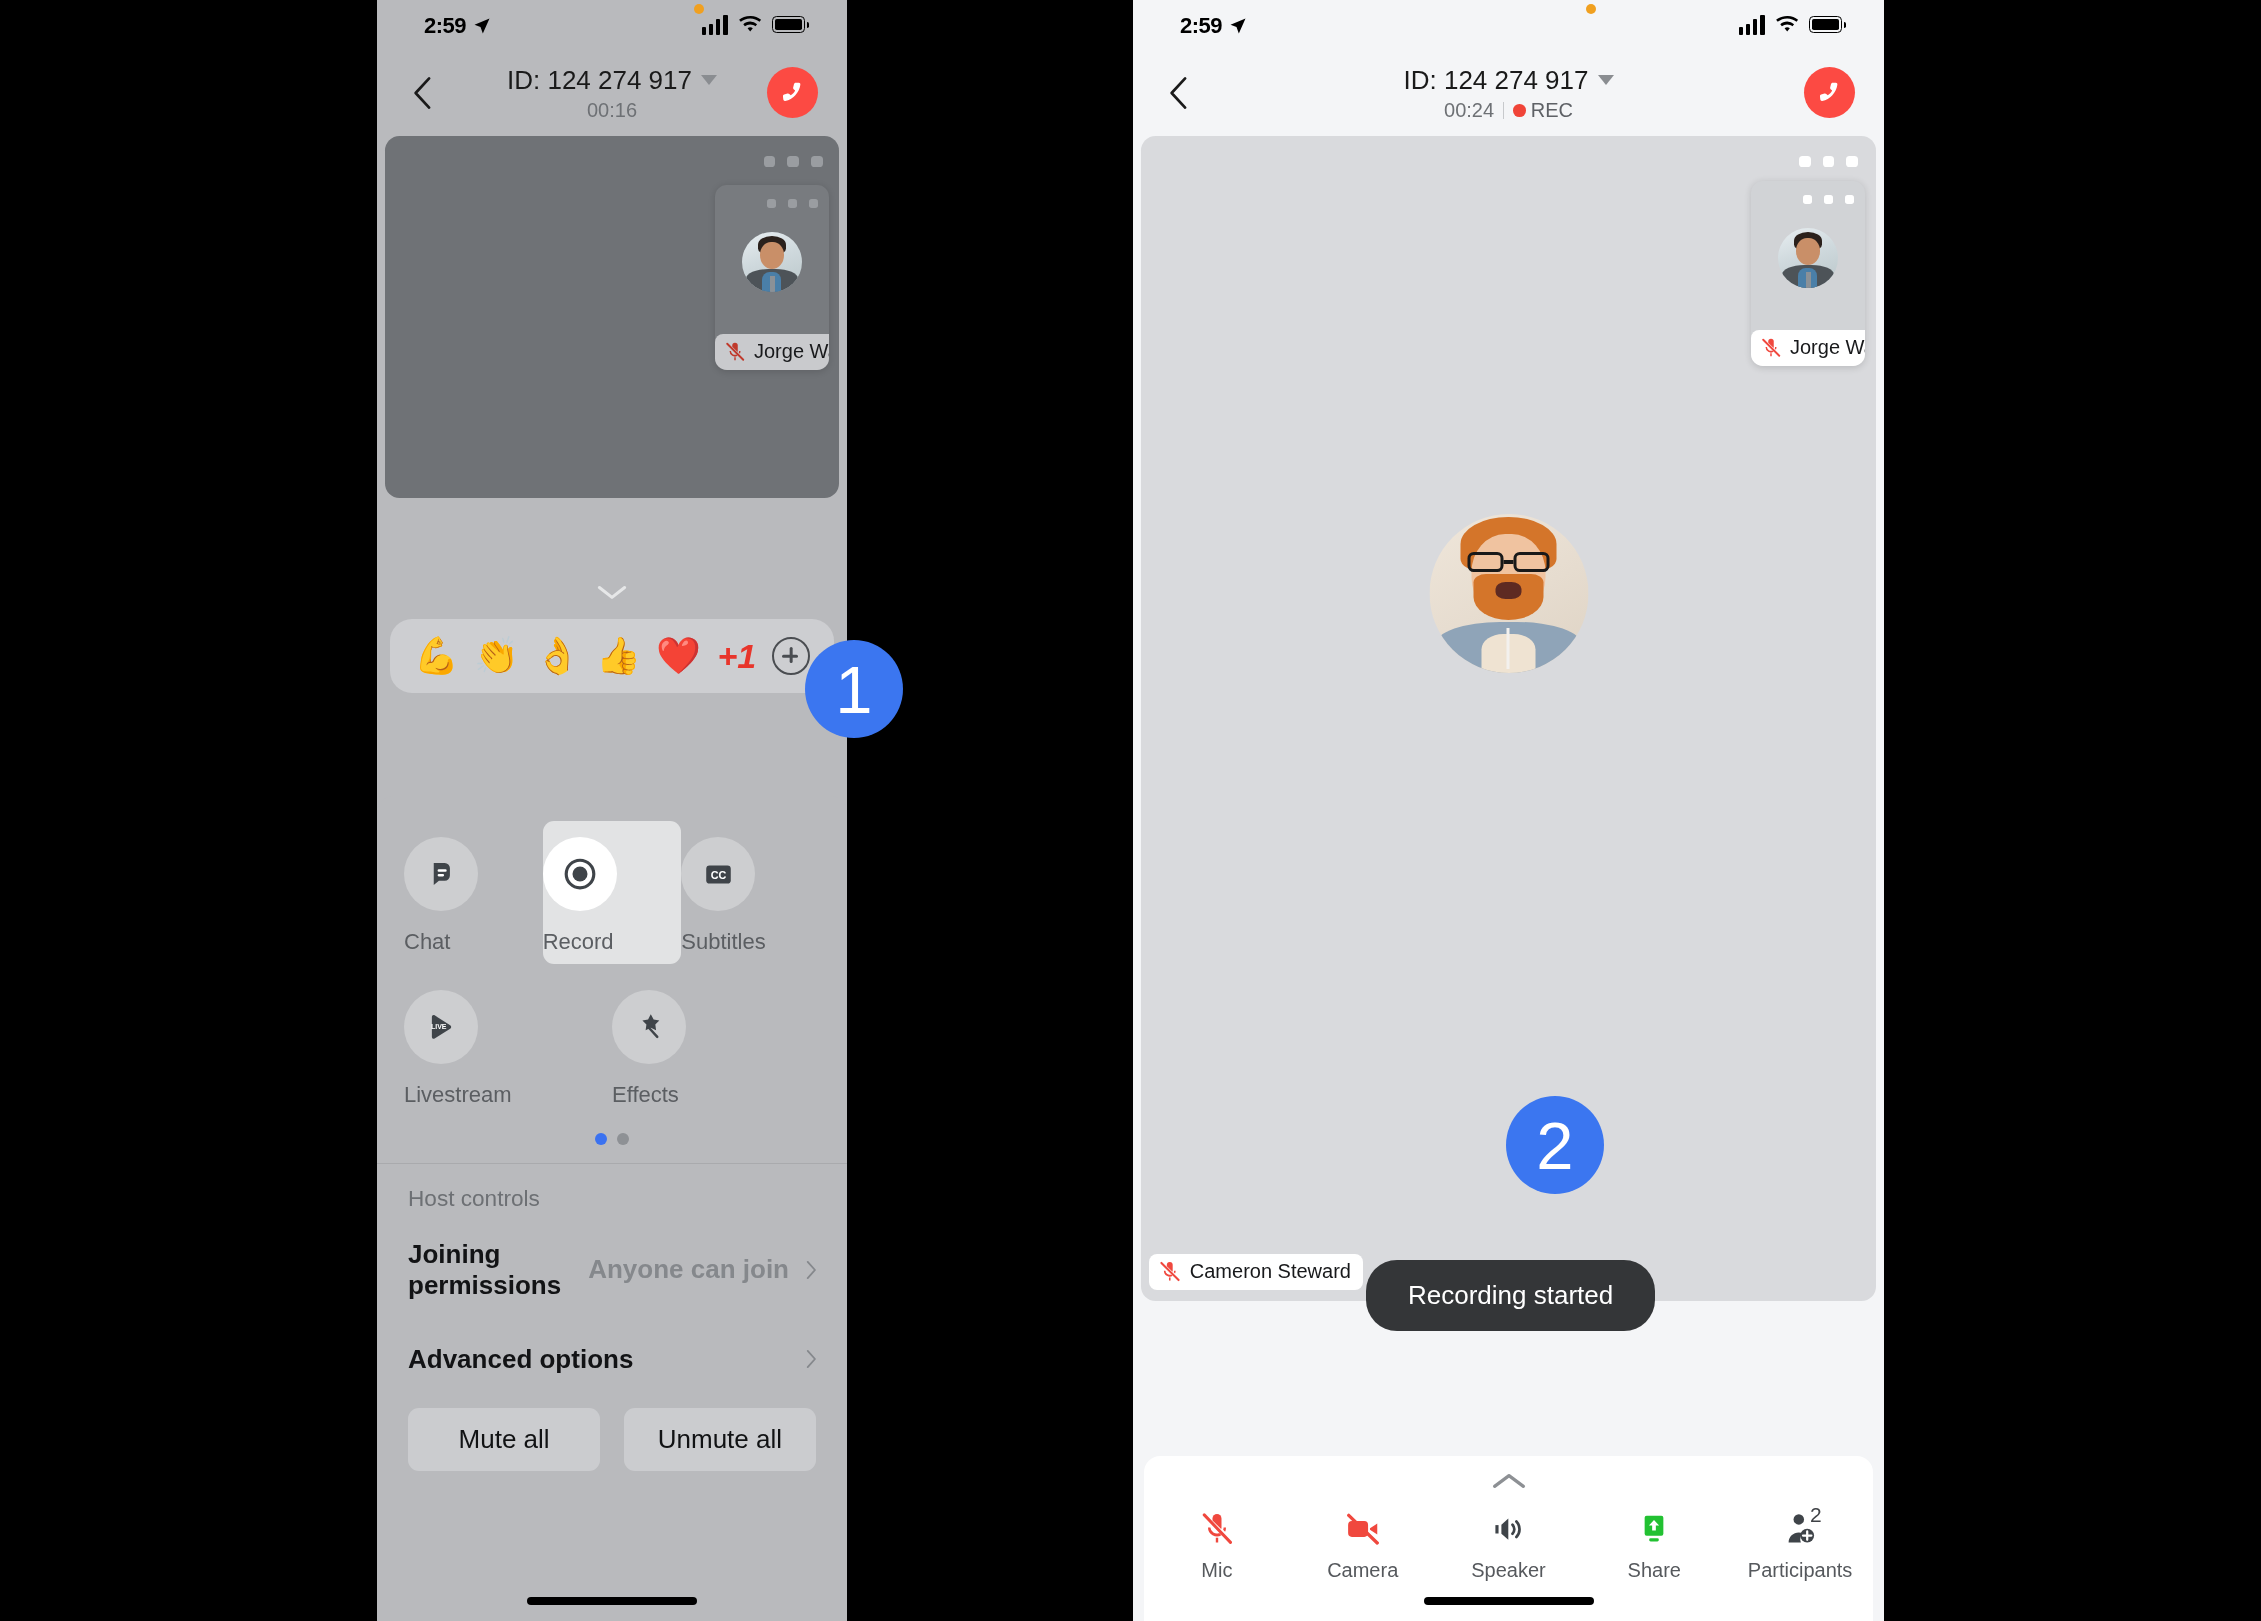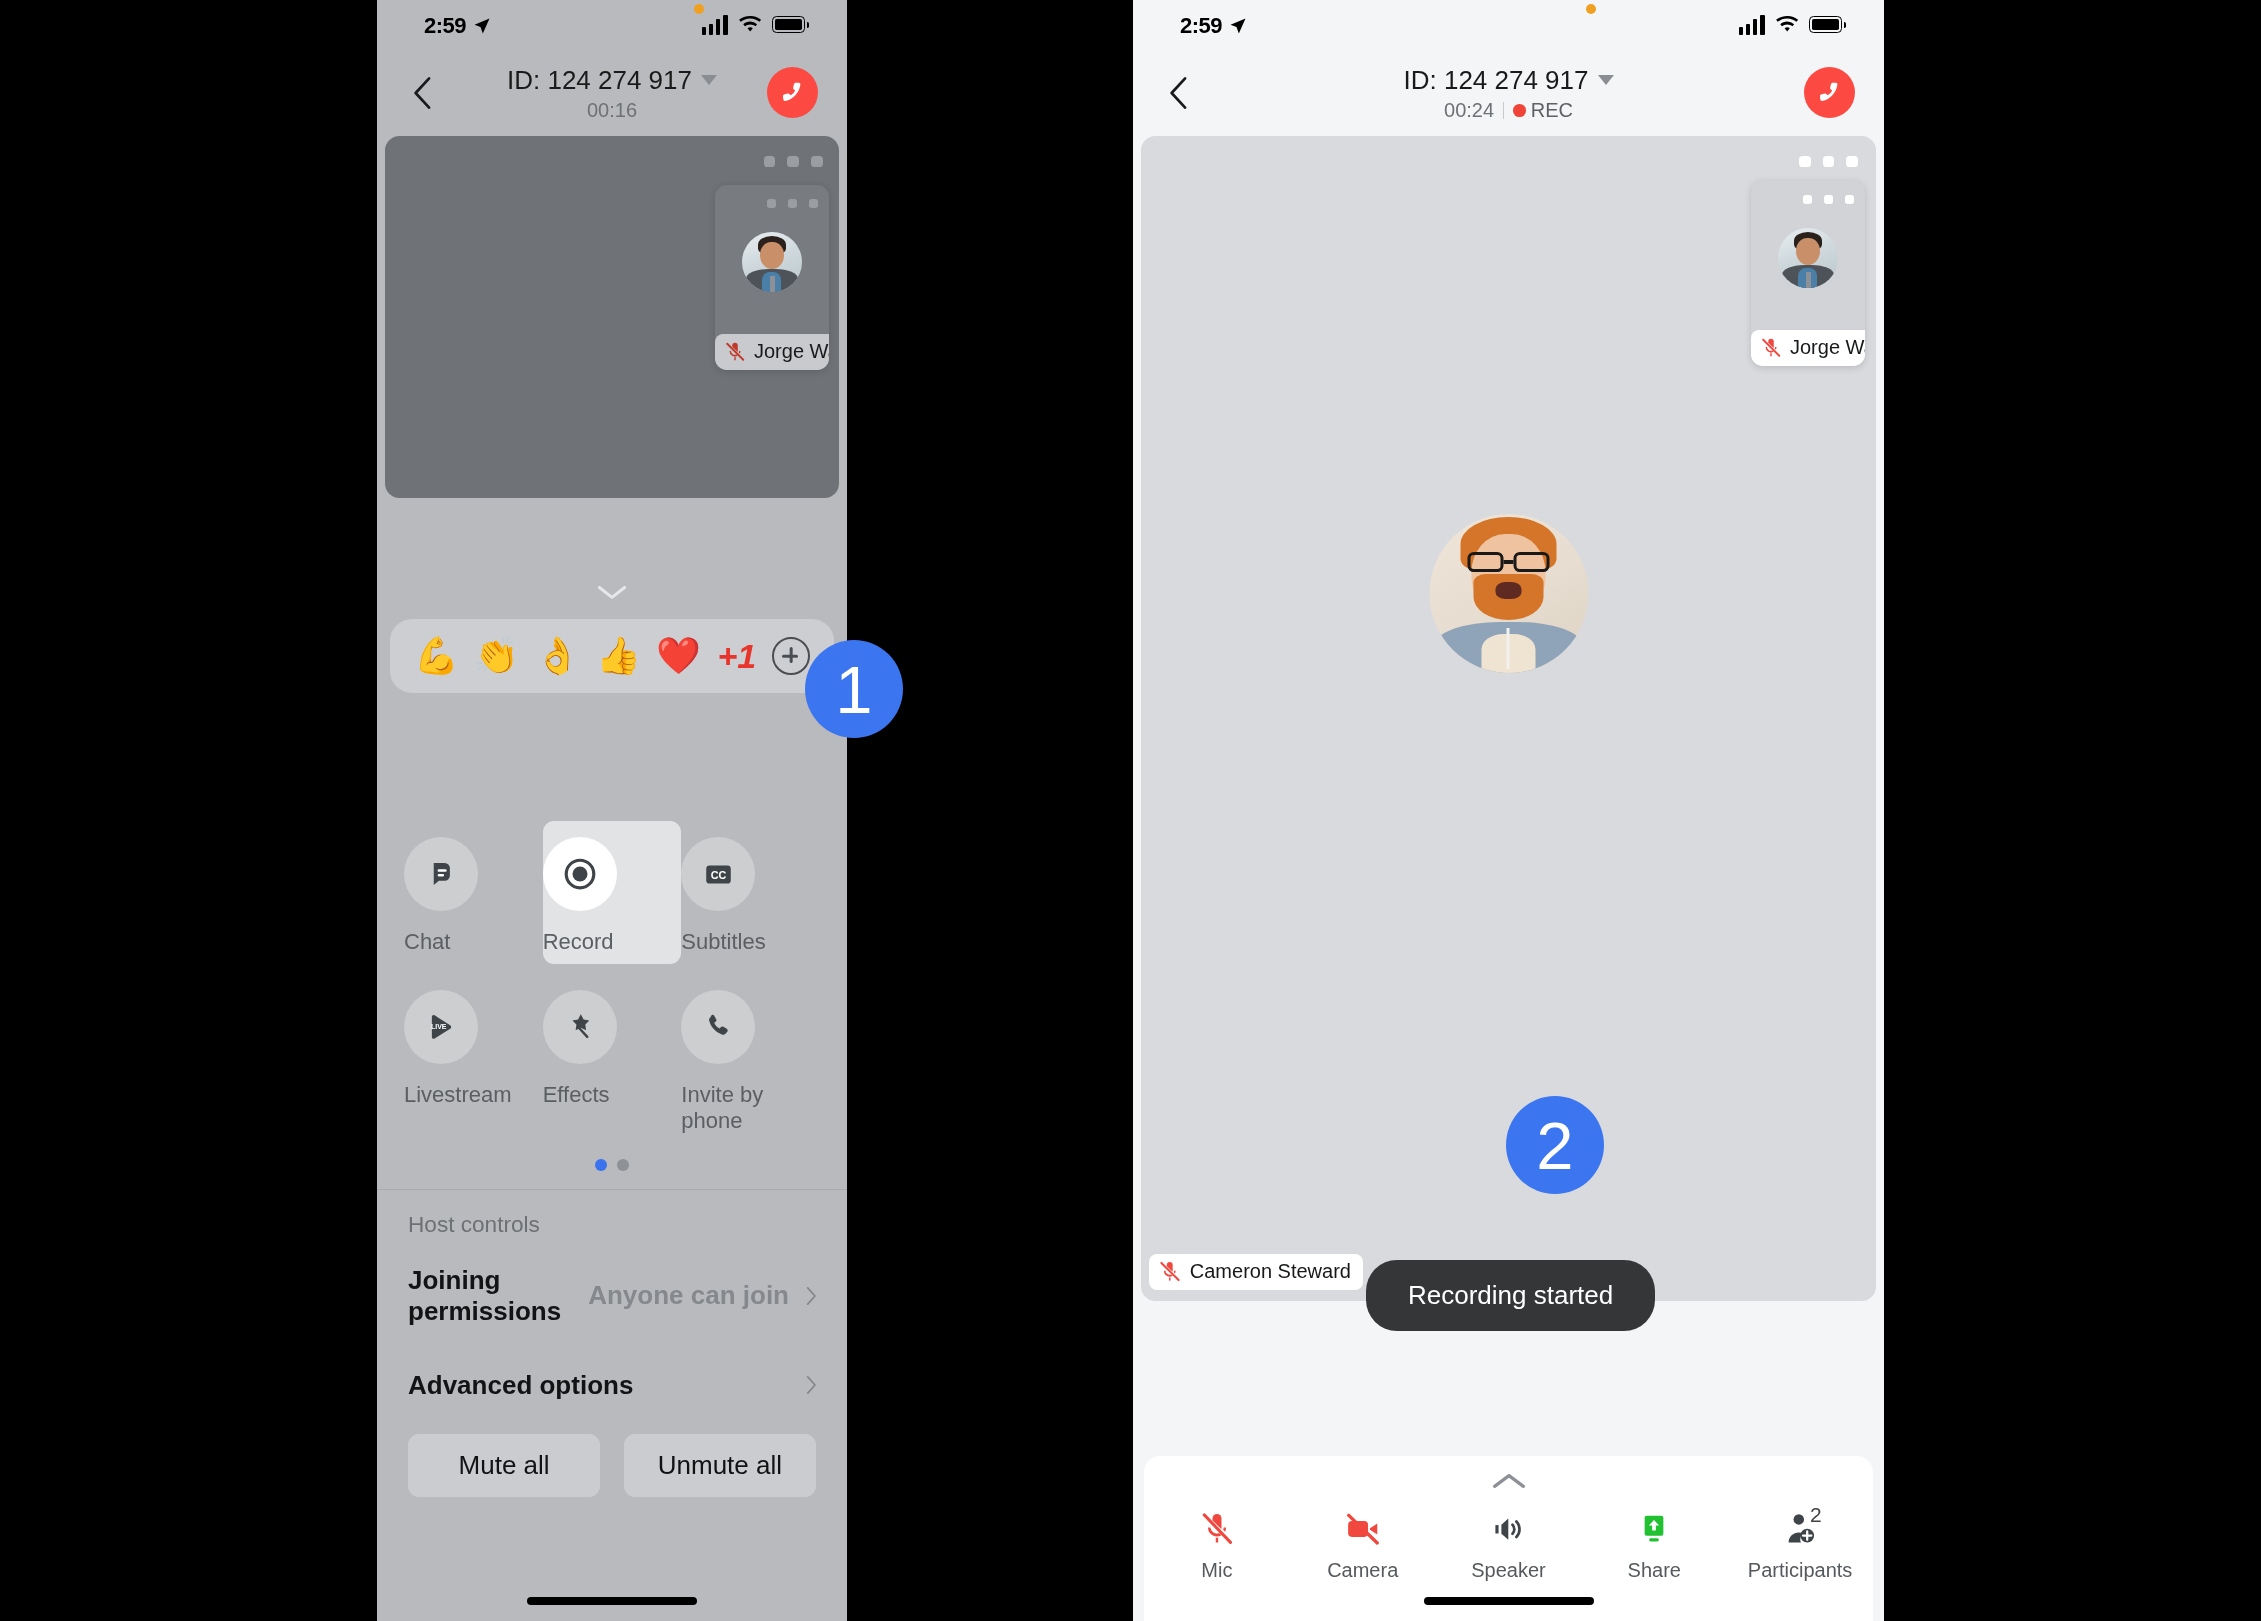--- a/index.html
+++ b/index.html
@@ -412,28 +412,20 @@
           </div>
           <div class="acell">
             <span class="aicon">
               <svg width="31" height="31" viewBox="0 0 24 24">
                 <path d="M13 2.5l2.2 4 4.4.8-3.1 3.2.6 4.4-4.1-2-4 2 .6-4.4-3.1-3.2 4.4-.8z" fill="#3f4449"></path>
                 <path d="M11.2 12.6 18 20" stroke="#3f4449" stroke-width="1.9" stroke-linecap="round"></path>
               </svg>
             </span>
             <span class="alabel">Effects</span>
           </div>
-          <div class="acell">
-            <span class="aicon">
-              <svg width="31" height="31" viewBox="0 0 24 24">
-                <path d="M6.6 3.2c.7-.5 1.7-.3 2.1.5l1.5 2.7c.4.7.2 1.6-.5 2l-1 .7c.7 2 2.3 3.7 4.3 4.5l.7-1c.5-.7 1.4-.9 2.1-.4l2.6 1.6c.8.5.9 1.5.4 2.2l-1.2 1.5c-.6.8-1.7 1.1-2.6.8-5-1.7-8.8-5.6-10.2-10.7-.3-1 0-2 .8-2.6z" fill="#3f4449"></path>
-              </svg>
-            </span>
-            <span class="alabel">Invite by phone</span>
-          </div>
         </div>
 
         <div class="pager">
           <i class="on"></i>
           <i></i>
         </div>
       </div>
 
       <div class="hc-divider"></div>
       <div class="hc-title">Host controls</div>

